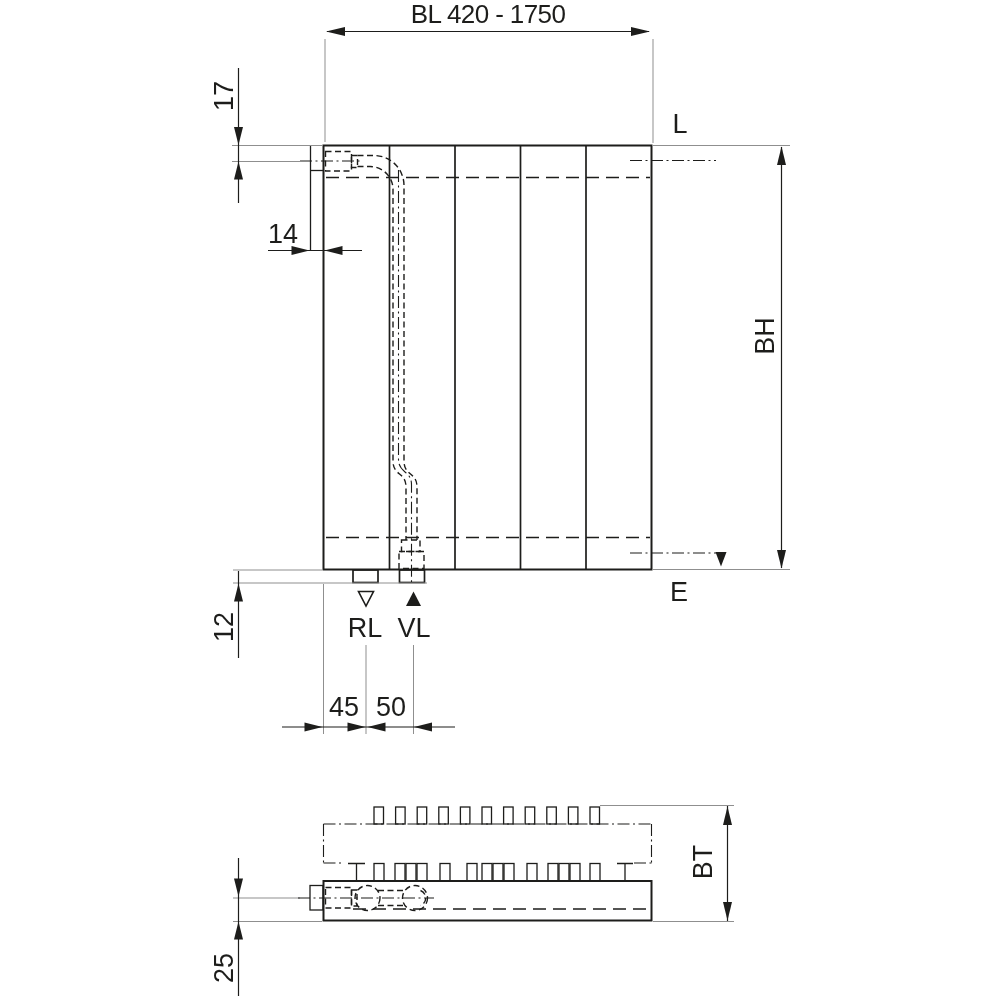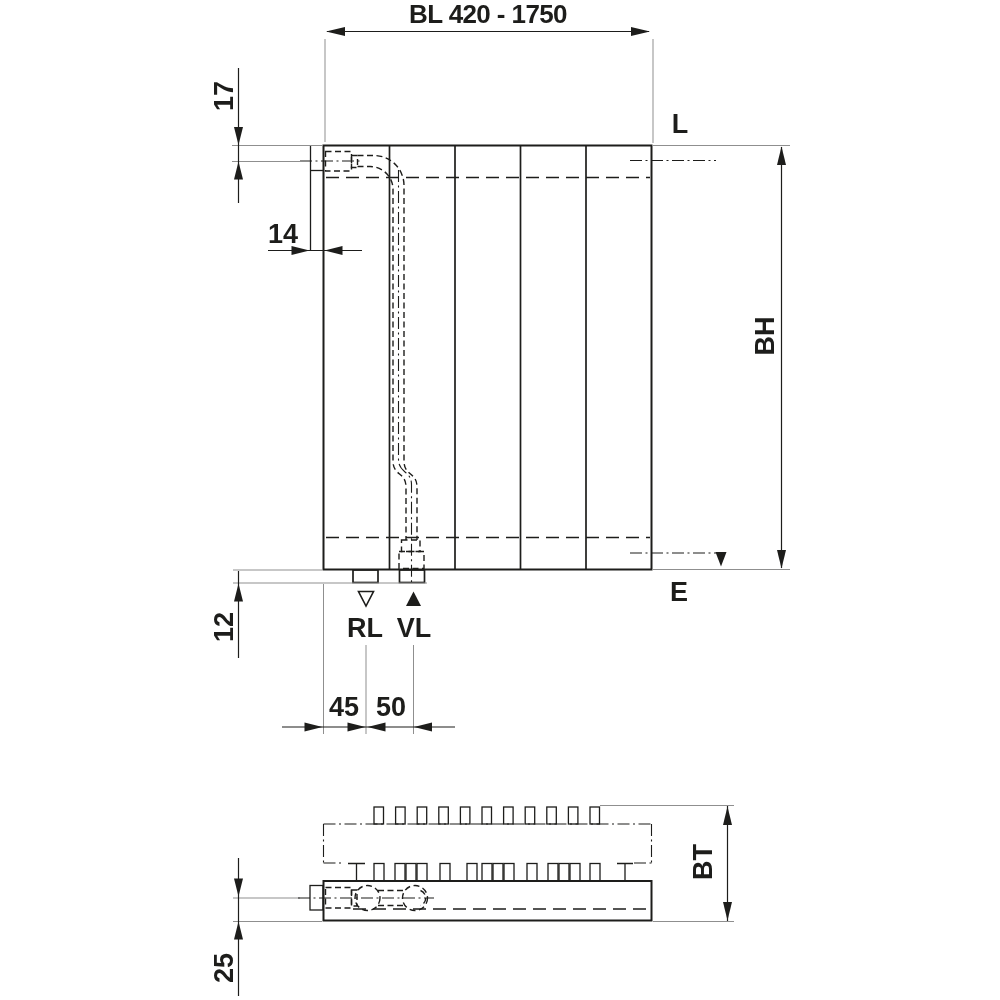--- a/index.html
+++ b/index.html
@@ -1,20 +1,20 @@
 <!DOCTYPE html>
 <html style="--line: #1d1d1b; --dim: #1d1d1b; --ext: #8f8f8f; --bg: #ffffff;"><head>
 <meta charset="utf-8">
 <style>
   :root{
     --line:#1d1d1b; --dim:#1d1d1b; --ext:#8f8f8f; --bg:#ffffff;
   }
   html,body{margin:0;padding:0;background:var(--bg);}
   .stage{position:relative;width:1000px;height:996px;background:var(--bg);overflow:hidden;
-         font-family:"Liberation Sans", sans-serif;font-weight:bold;}
+         font-family:"Liberation Sans", sans-serif;}
   svg{display:block}
   
   .outline{fill:none;stroke:var(--line);stroke-width:2;}
   .med{fill:none;stroke:var(--line);stroke-width:1.7;}
   .thin{fill:none;stroke:var(--line);stroke-width:1.3;}
   .dash{fill:none;stroke:var(--line);stroke-width:1.3;stroke-dasharray:13 7;}
   .hid{fill:none;stroke:var(--line);stroke-width:1.4;stroke-dasharray:6 3.5;}
   .dashdot{fill:none;stroke:var(--line);stroke-width:1.1;stroke-dasharray:12 3.5 2 3.5;}
   .ext{fill:none;stroke:var(--ext);stroke-width:1;}
   .dimline{fill:none;stroke:var(--dim);stroke-width:1.2;}

